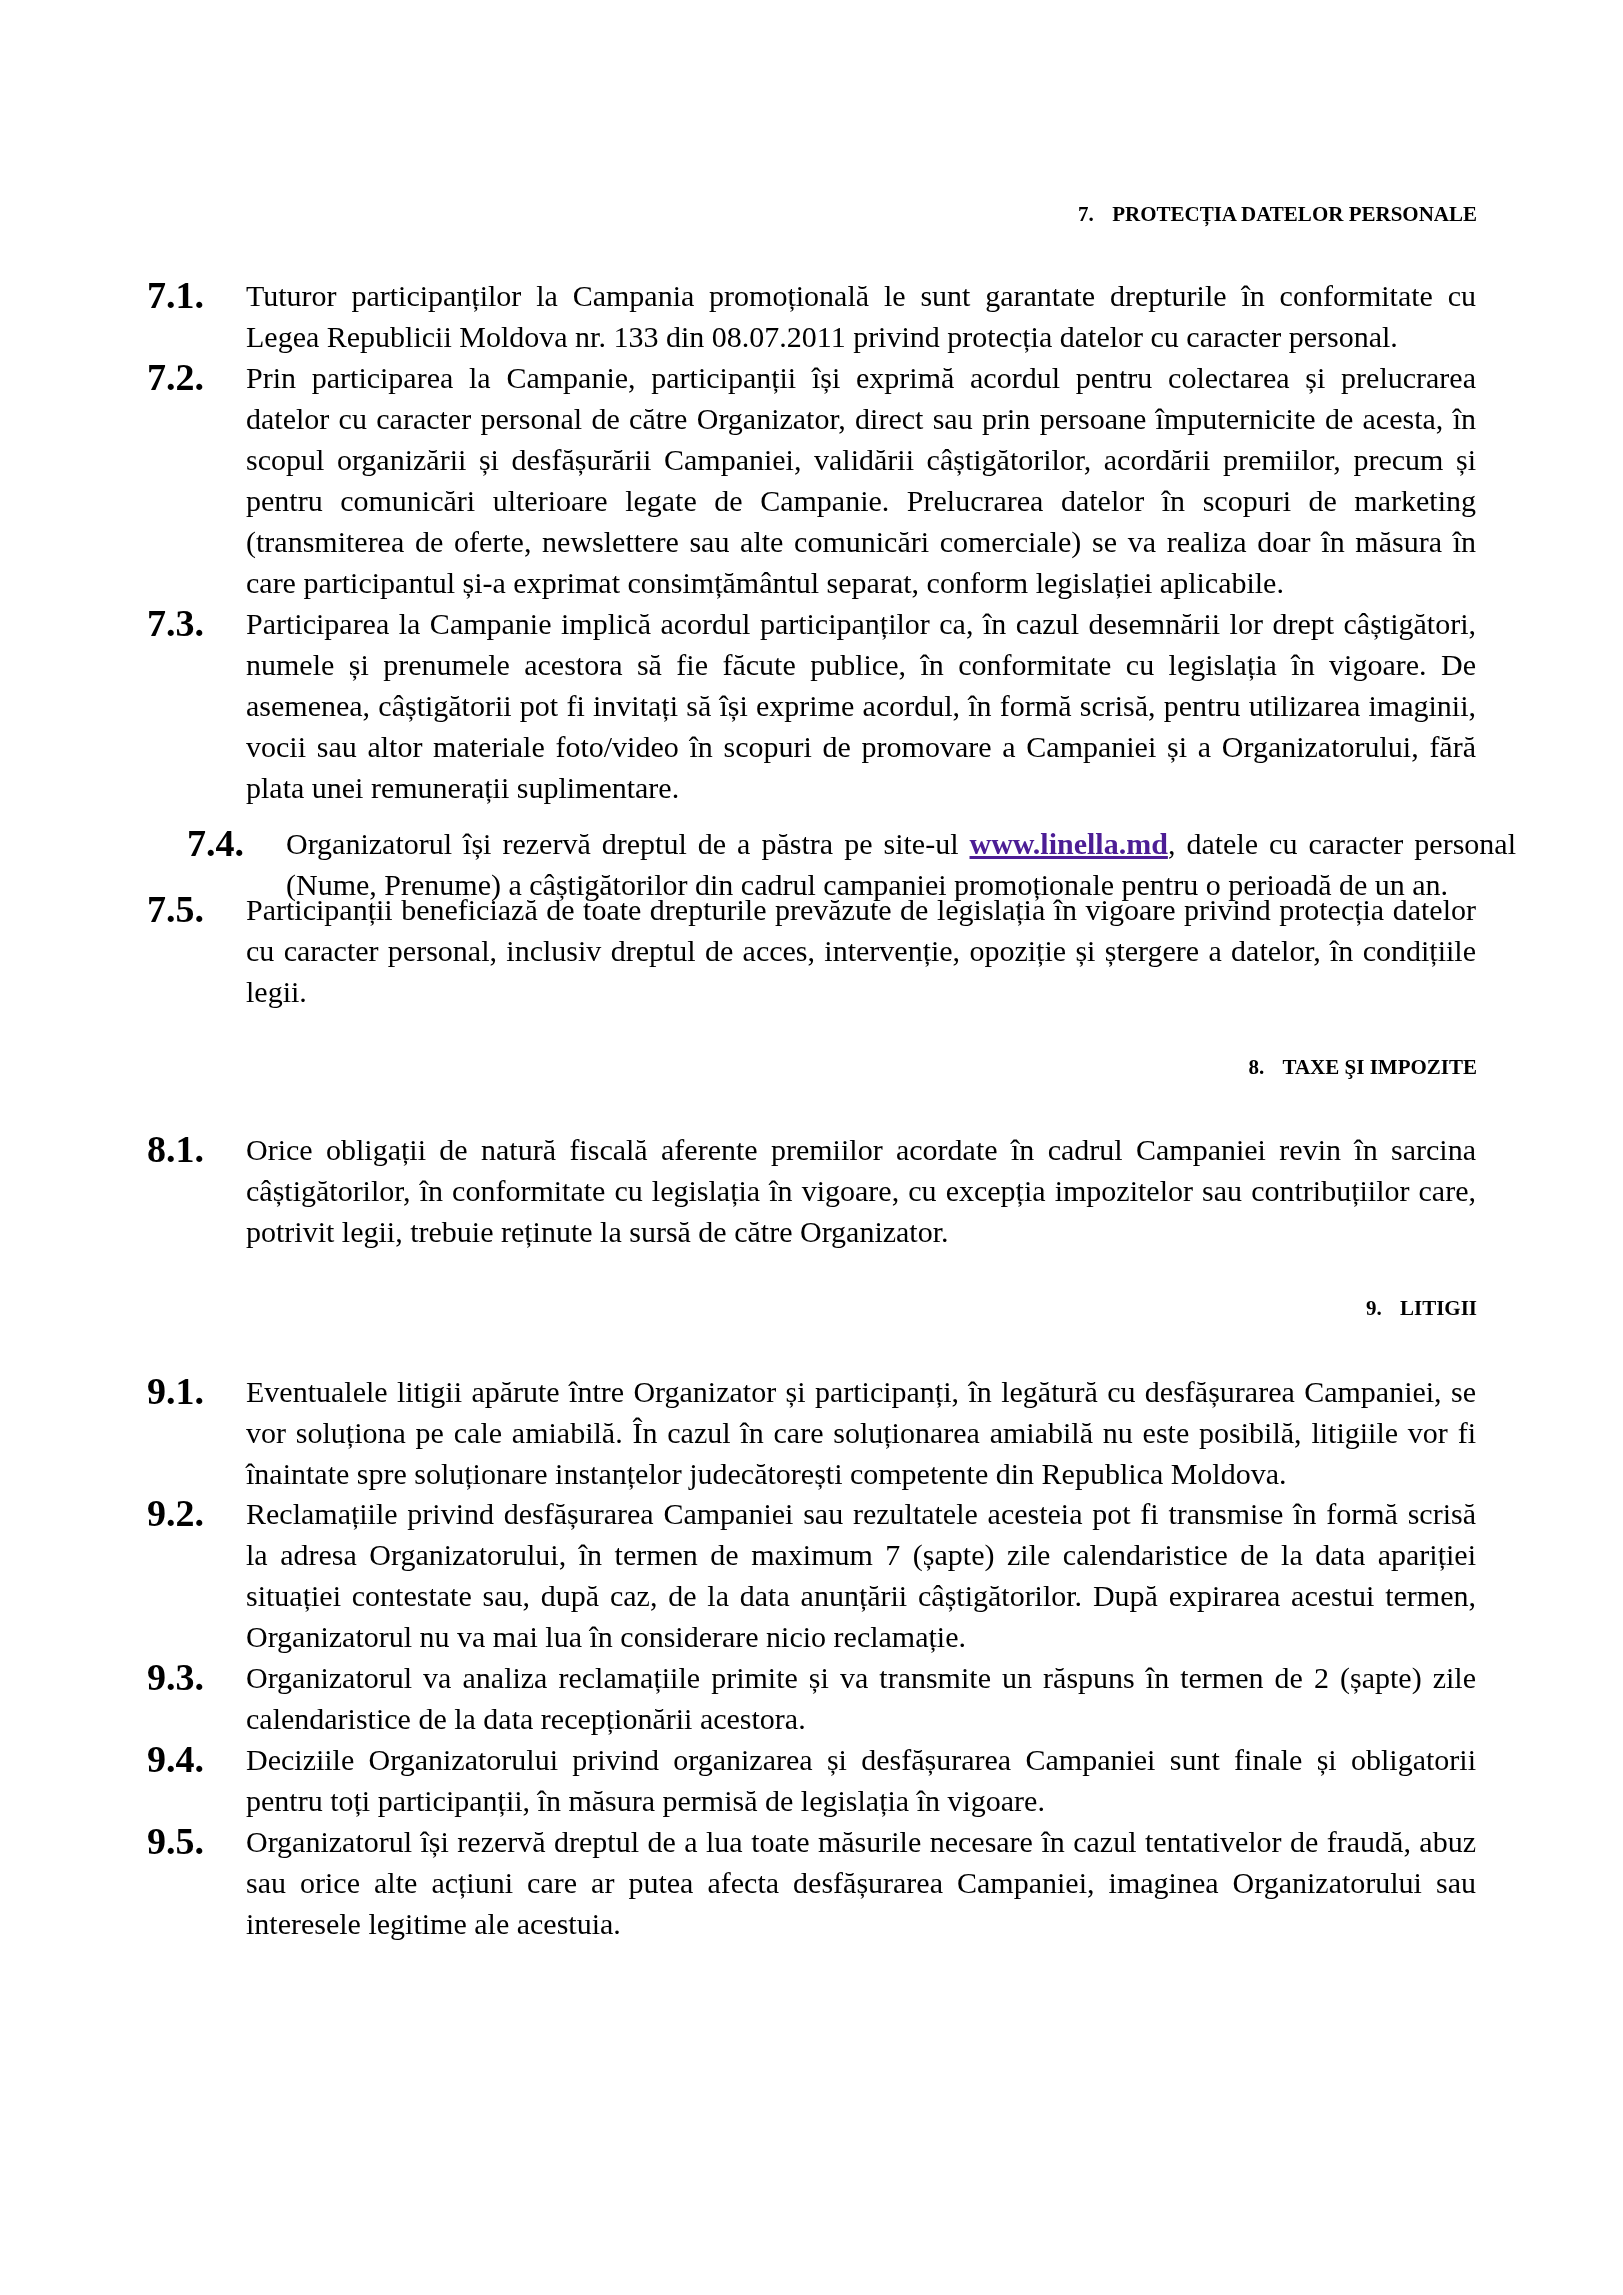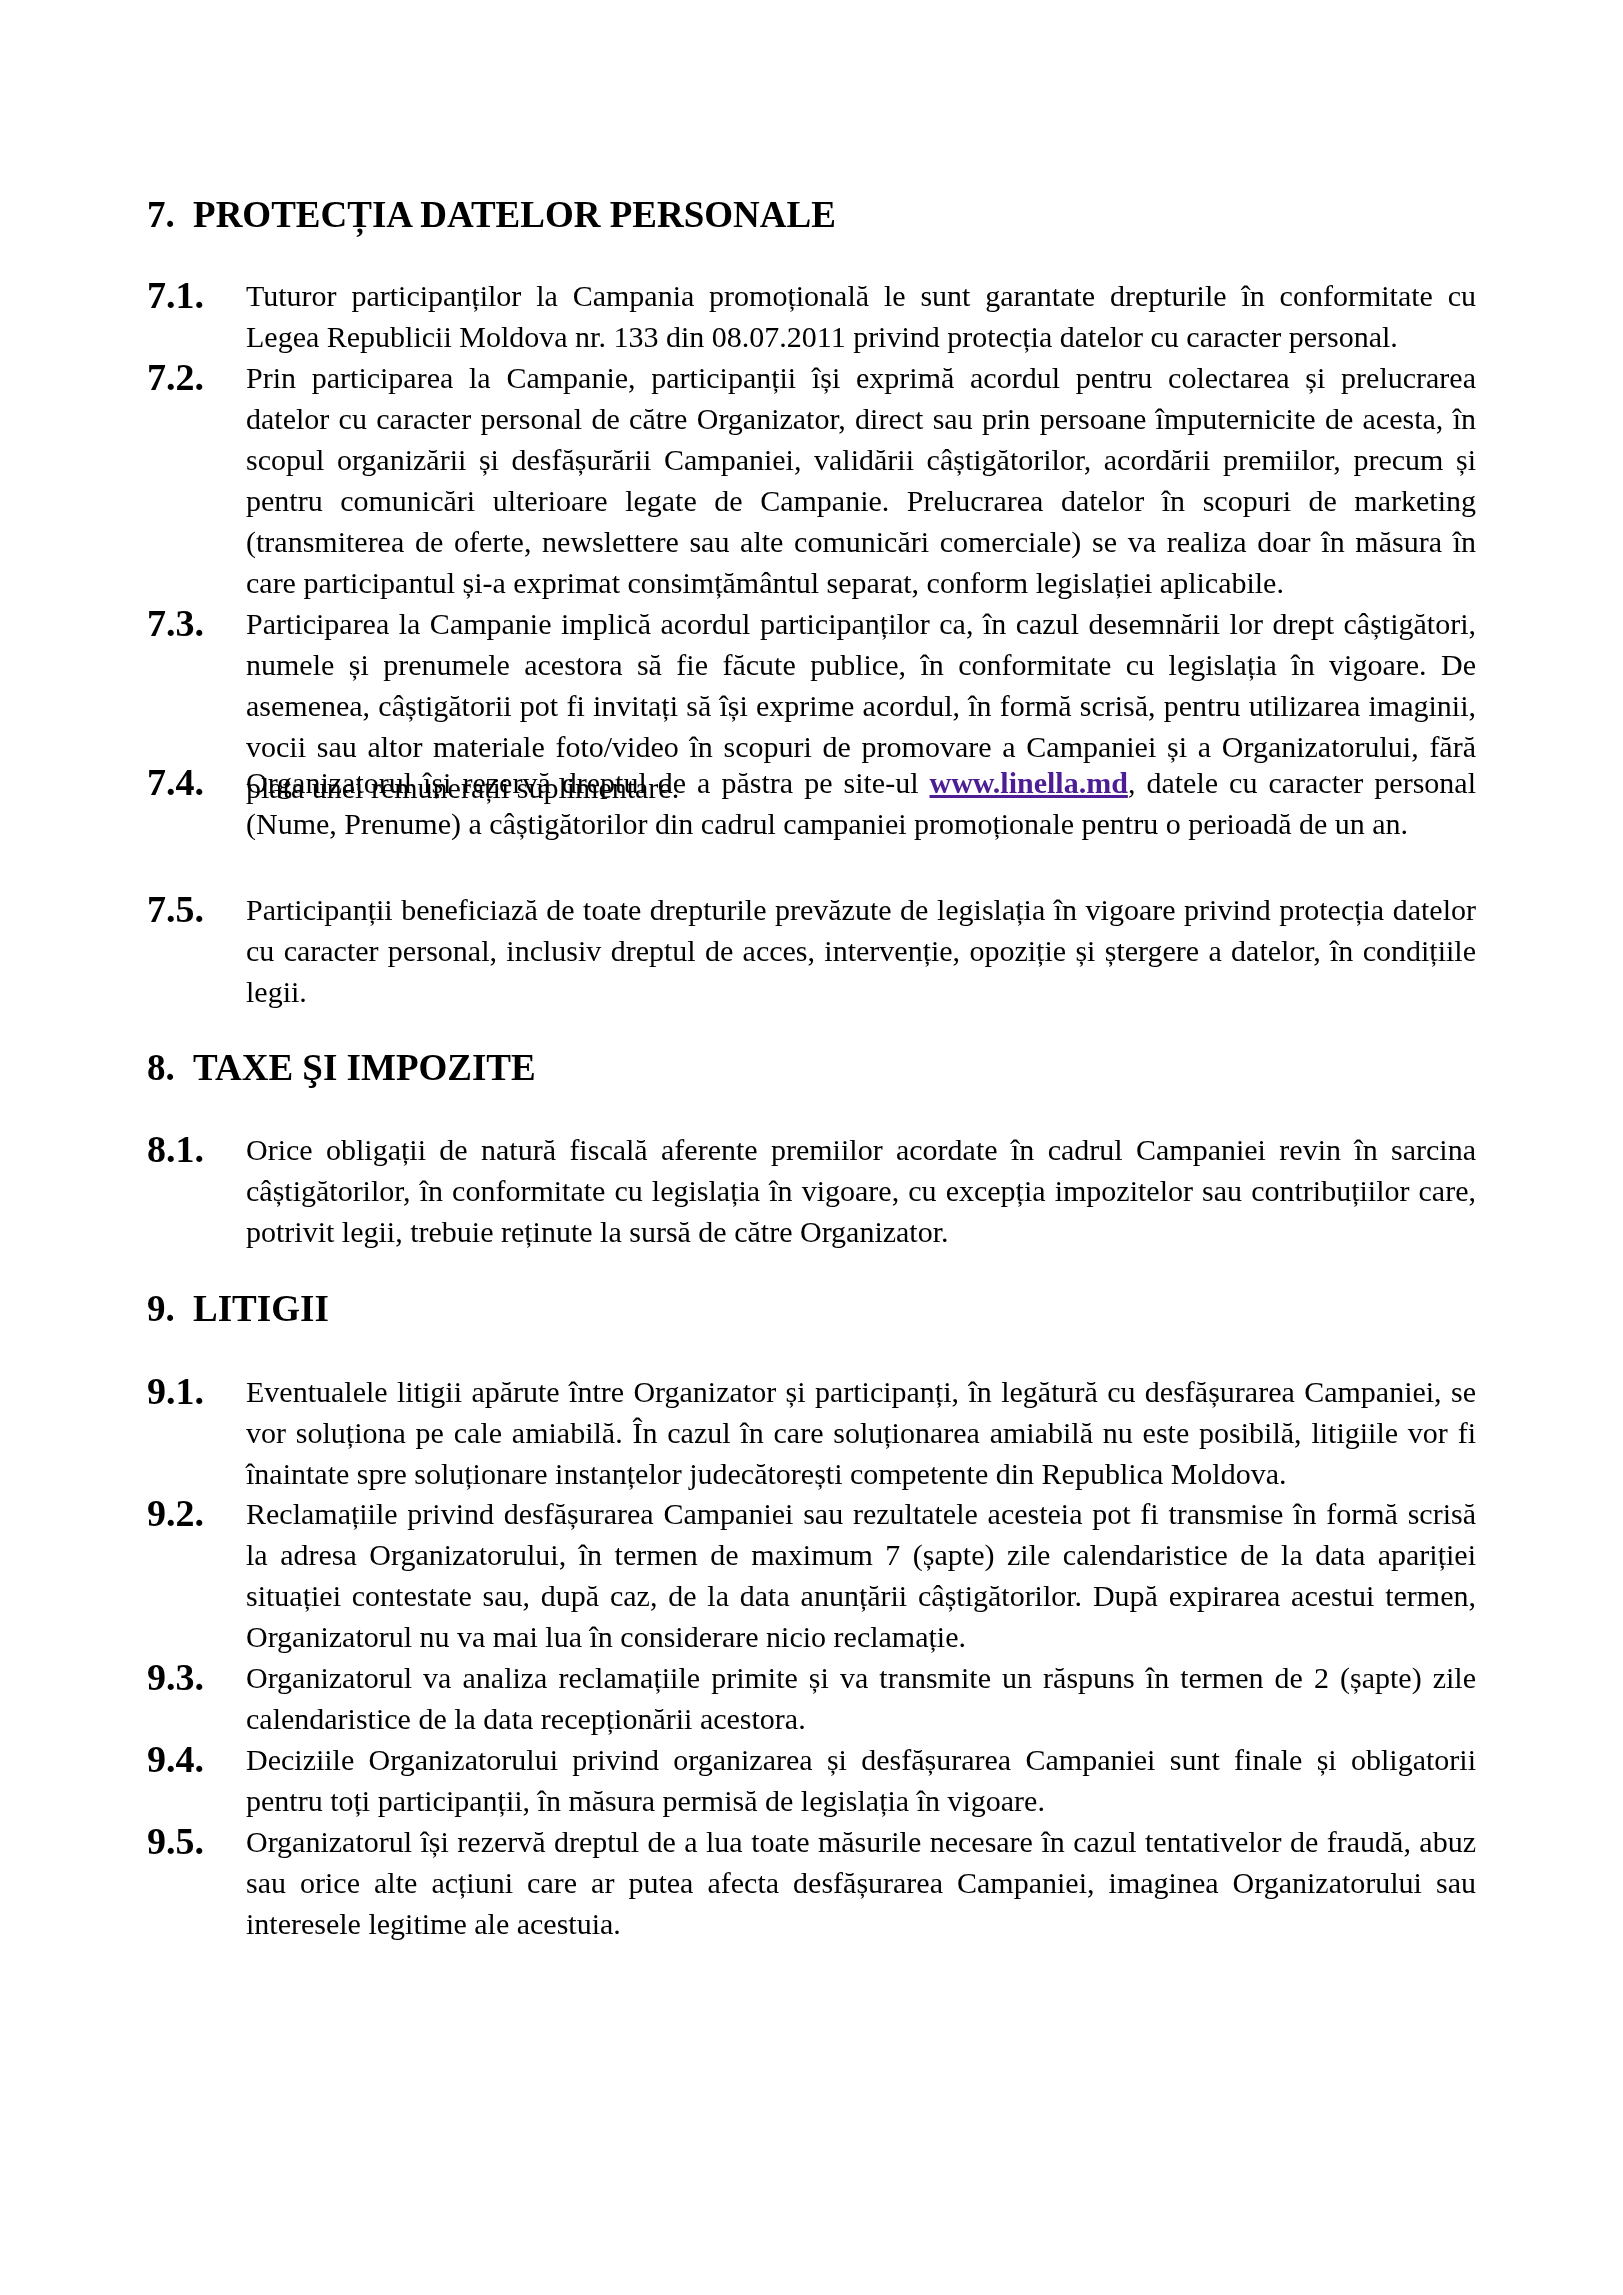--- a/index.html
+++ b/index.html
@@ -18,23 +18,23 @@
   .page {
     position: absolute;
     left: 147px;
     top: 0;
     width: 1330px;
   }
   .section-heading {
     position: absolute;
     left: 0;
     width: 1330px;
-    text-align: left;
+    text-align: right;
     font-weight: bold;
-    font-size: 37px;
+    font-size: 21px;
     line-height: 41px;
     white-space: nowrap;
   }
   .section-heading .num {
     display: inline-block;
     margin-right: 18.3px;
   }
   .clause {
     position: absolute;
     left: 0;
@@ -79,21 +79,21 @@
   <div class="clause" style="top:357px;">
     <span class="label">7.2.</span>
     <div class="text">Prin participarea la Campanie, participanții își exprimă acordul pentru colectarea și prelucrarea datelor cu caracter personal de către Organizator, direct sau prin persoane împuternicite de acesta, în scopul organizării și desfășurării Campaniei, validării câștigătorilor, acordării premiilor, precum și pentru comunicări ulterioare legate de Campanie. Prelucrarea datelor în scopuri de marketing (transmiterea de oferte, newslettere sau alte comunicări comerciale) se va realiza doar în măsura în care participantul și-a exprimat consimțământul separat, conform legislației aplicabile.</div>
   </div>
 
   <div class="clause" style="top:603px;">
     <span class="label">7.3.</span>
     <div class="text">Participarea la Campanie implică acordul participanților ca, în cazul desemnării lor drept câștigători, numele și prenumele acestora să fie făcute publice, în conformitate cu legislația în vigoare. De asemenea, câștigătorii pot fi invitați să își exprime acordul, în formă scrisă, pentru utilizarea imaginii, vocii sau altor materiale foto/video în scopuri de promovare a Campaniei și a Organizatorului, fără plata unei remunerații suplimentare.</div>
   </div>
 
-  <div class="clause" style="top:762px;">
+  <div class="clause" style="top:823px;margin-left:40px;">
     <span class="label">7.4.</span>
     <div class="text"><span>Organizatorul își rezervă dreptul de a păstra pe site-ul </span><a class="link">www.linella.md</a><span>, datele cu caracter personal (Nume, Prenume) a câștigătorilor din cadrul campaniei promoționale pentru o perioadă de un an.</span></div>
   </div>
 
   <div class="clause" style="top:889px;">
     <span class="label">7.5.</span>
     <div class="text">Participanții beneficiază de toate drepturile prevăzute de legislația în vigoare privind protecția datelor cu caracter personal, inclusiv dreptul de acces, intervenție, opoziție și ștergere a datelor, în condițiile legii.</div>
   </div>
 
   <div class="section-heading" style="top:1047px;">

